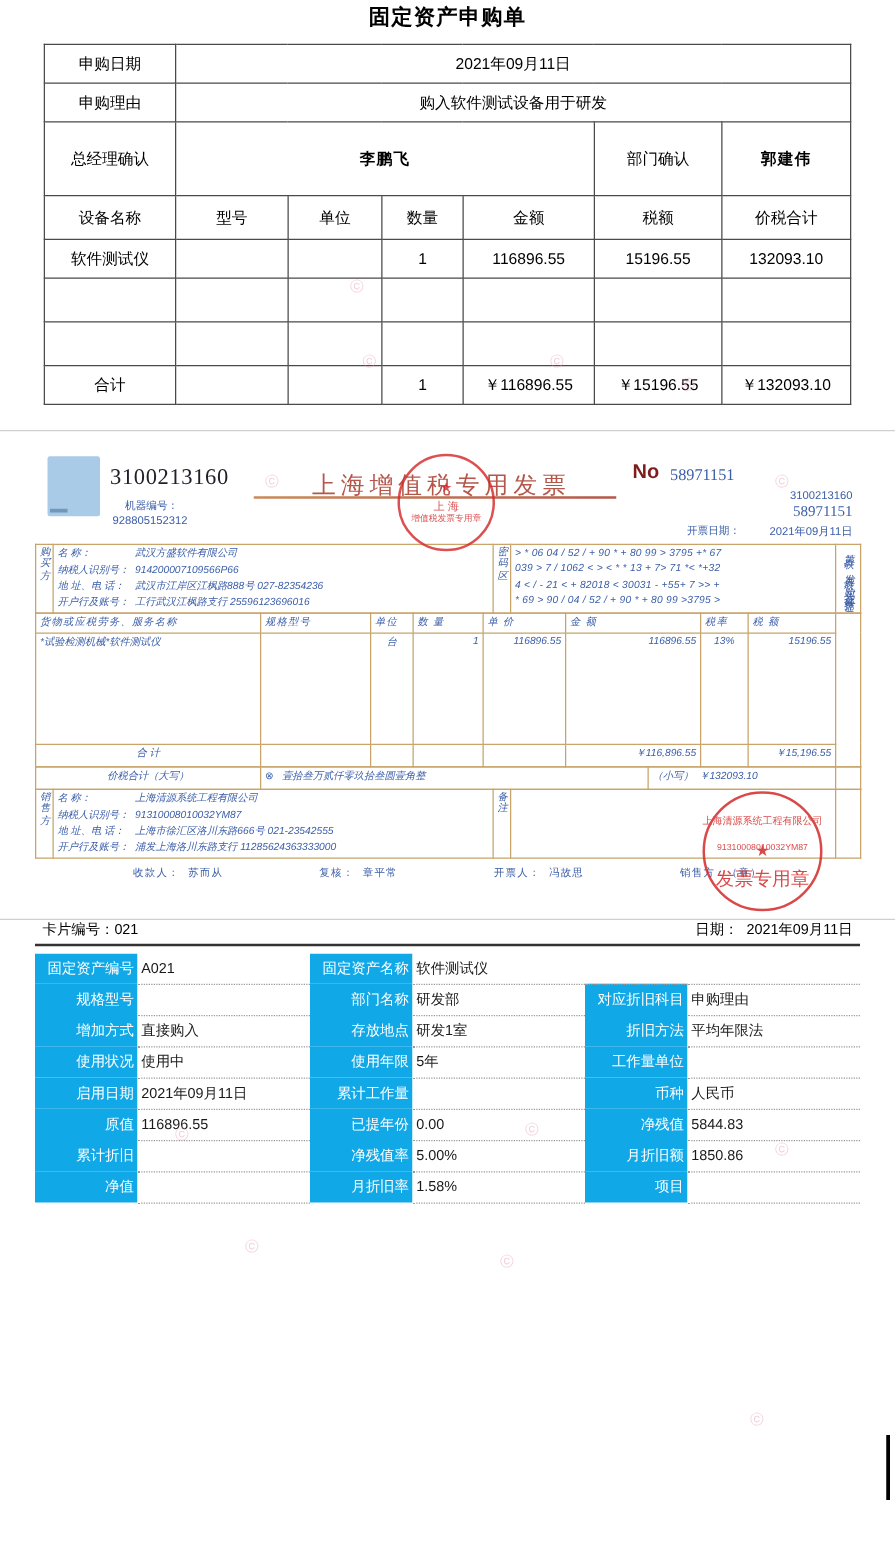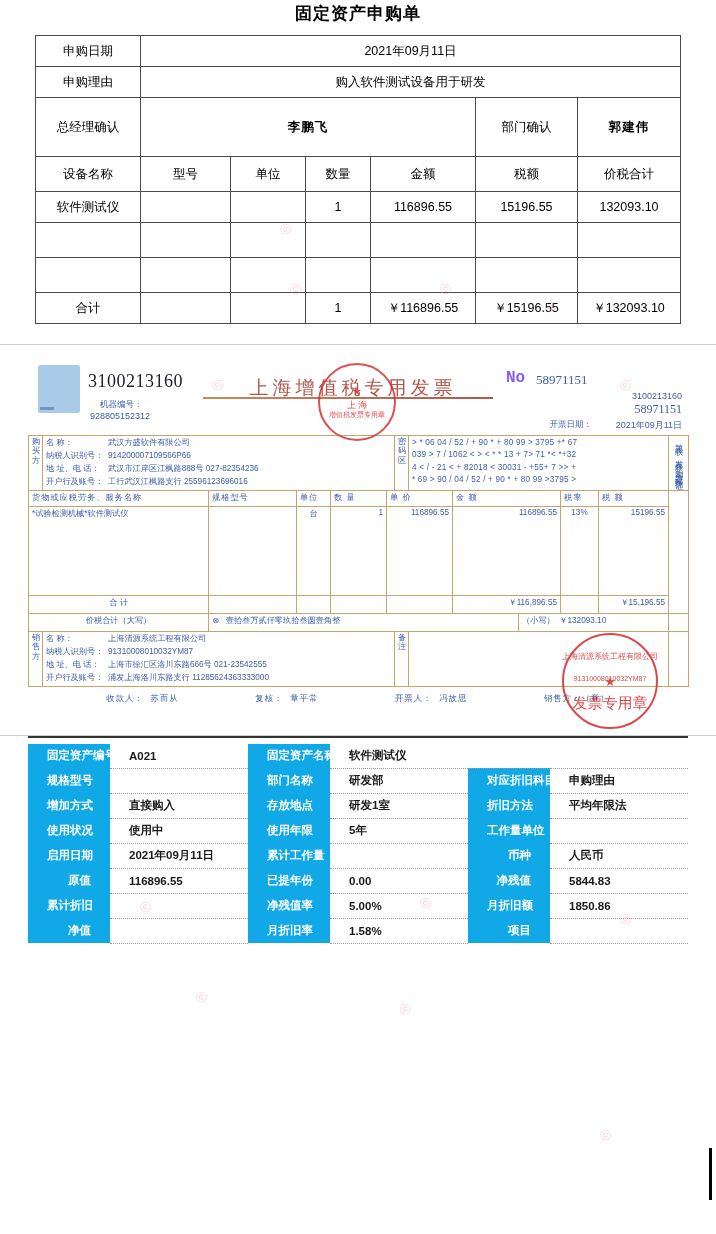--- a/index.html
+++ b/index.html
@@ -100,22 +100,22 @@
     font-weight: 500;
     margin-top: 12px;
   }
   .inv-rule {
     position: absolute; left: 175px; top: 40px;
     width: 290px; height: 2px;
     background: linear-gradient(to right,#c98a5a,#b4574b);
   }
   .inv-no-lbl {
     position: absolute; left: 478px; top: 12px;
-    font-family: Liberation Mono, monospace;
-    font-size: 16px; color: #8b5cf6; font-weight: bold;
+    font-family: Liberation Sans, sans-serif;
+    font-size: 16px; color: #7f1d1d; font-weight: bold;
   }
   .inv-no-val {
     position: absolute; left: 508px; top: 15px;
     font-size: 13px; color:#3b5ea8;
     font-family:"Liberation Serif", serif;
   }
   .inv-r-code {
     position: absolute; right: 6px; top: 34px;
     font-size: 9px; color:#3b5ea8;
   }
@@ -145,20 +145,21 @@
     font-family:"Liberation Serif",serif; line-height:1.35;
     width: 66px;
   }
   .seal .s-star{ font-size:11px; }
 
   table.inv {
     border-collapse: collapse;
     width: 660px;
     table-layout: fixed;
     color:#3b5ea8;
+    font-style:italic;
   }
   table.inv td {
     border: 1px solid #c8a46a;
     font-size: 8.2px;
     padding: 1px 3px;
     vertical-align: top;
   }
   .vcell {
     width: 14px; text-align: center;
     font-size: 8px; line-height: 1.15;
@@ -210,21 +211,21 @@
   }
   .card-sub {
     display:flex; justify-content: space-between;
     font-size: 11.5px; padding: 0 6px 4px 6px;
   }
   .card-hr { border-bottom: 2px solid #333; margin-bottom: 6px; }
   table.card {
     border-collapse: collapse; width: 100%;
     table-layout: fixed;
   }
-  table.card td { height: 22px; font-size: 11.5px; padding: 1px 19px; font-weight: bold; }
+  table.card td { height: 22px; font-size: 11.5px; padding: 1px 3px; }
   td.k {
     background: #11a8e8; color: #fff; text-align: right;
     font-weight: normal; white-space: nowrap;
   }
   td.v {
     border-bottom: 1px dotted #9a9a9a;
     color: #1a1a1a; background:#fff;
   }
   .wm {
     position:absolute; color:#e8a0b4; opacity:.5;
@@ -480,20 +481,28 @@
         <div class="t2">91310008010032YM87</div>
         <div class="star">★</div>
         <div class="t3">发票专用章</div>
       </div>
     </div>
   </div>
 
   <div class="sec-sep" style="margin-top:4px"></div>
 
   <div class="sec3">
+    <div class="card-sub">
+      <span>
+        <span>卡片编号：</span><span>021</span>
+      </span>
+      <span>
+        <span>日期：</span>&nbsp;&nbsp;<span>2021年09月11日</span>
+      </span>
+    </div>
     <div class="card-hr"></div>
 
     <table class="card">
       <colgroup>
         <col style="width:82px">
           <col style="width:138px">
           <col style="width:82px">
         <col style="width:138px">
           <col style="width:82px">
           <col style="width:138px">

